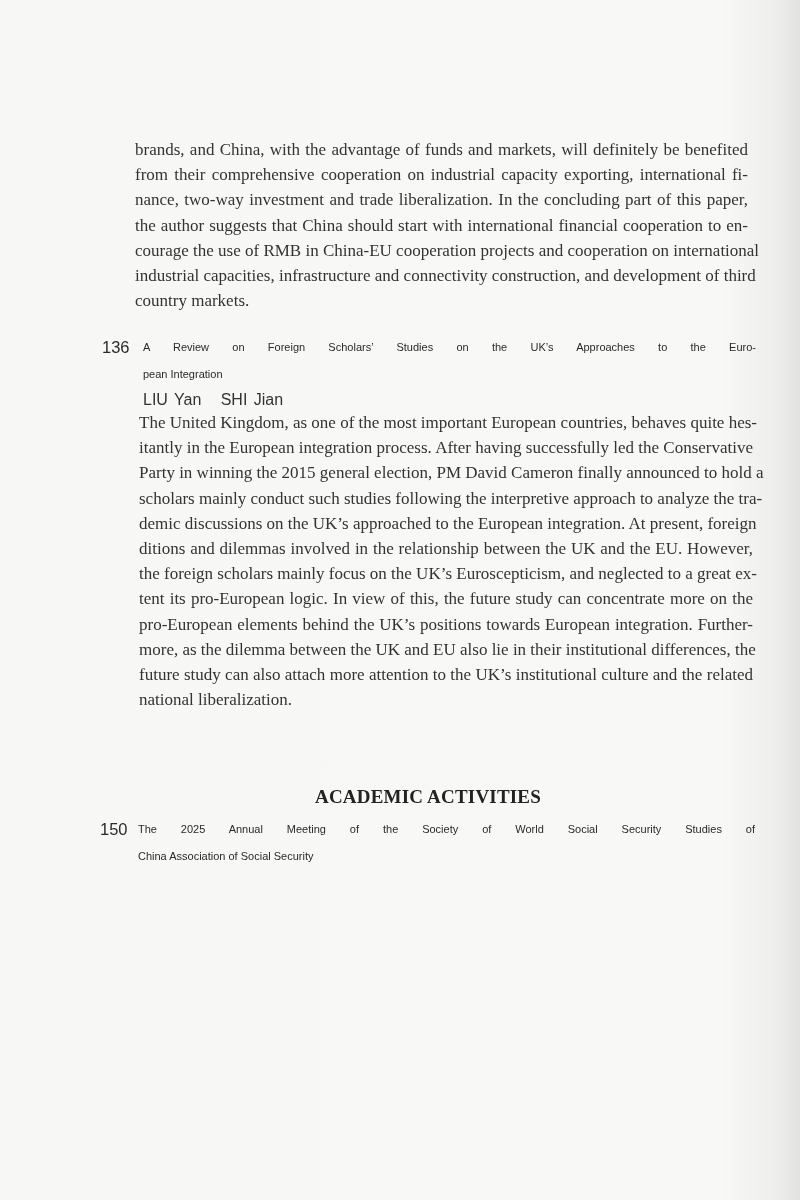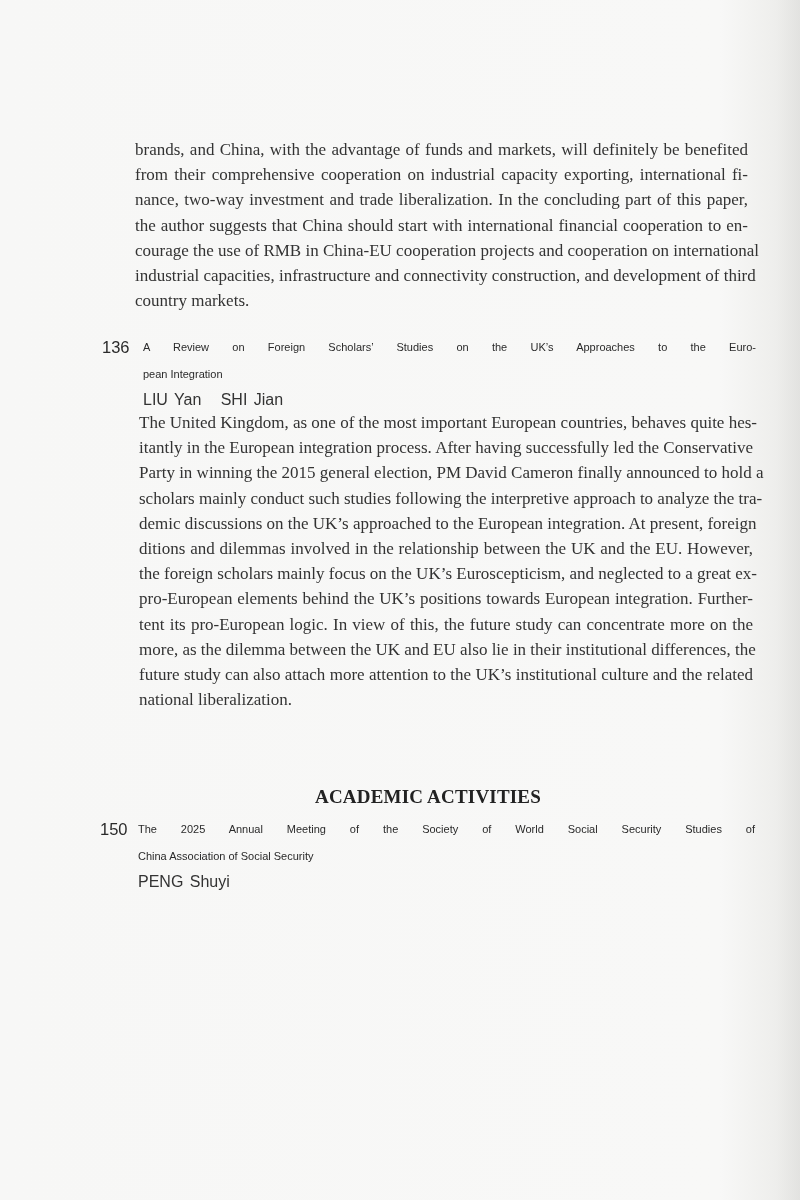--- a/index.html
+++ b/index.html
@@ -58,31 +58,30 @@
   </div>
 
   <div class="abstract" style="left:139px; top:410px; width:614px;">
     <span class="line">The United Kingdom, as one of the most important European countries, behaves quite hes-</span>
     <span class="line">itantly in the European integration process. After having successfully led the Conservative</span>
     <span class="line">Party in winning the 2015 general election, PM David Cameron finally announced to hold a</span>
     <span class="line">scholars mainly conduct such studies following the interpretive approach to analyze the tra-</span>
     <span class="line">demic discussions on the UK’s approached to the European integration. At present, foreign</span>
     <span class="line">ditions and dilemmas involved in the relationship between the UK and the EU. However,</span>
     <span class="line">the foreign scholars mainly focus on the UK’s Euroscepticism, and neglected to a great ex-</span>
+    <span class="line">tent its pro-European logic. In view of this, the future study can concentrate more on the</span>
     <span class="line">pro-European elements behind the UK’s positions towards European integration. Further-</span>
-    <span class="line">tent its pro-European logic. In view of this, the future study can concentrate more on the</span>
     <span class="line">more, as the dilemma between the UK and EU also lie in their institutional differences, the</span>
     <span class="line">future study can also attach more attention to the UK’s institutional culture and the related</span>
     <span class="line last">national liberalization.</span>
   </div>
 
   <div class="section-heading">ACADEMIC ACTIVITIES</div>
 
   <div class="entry" style="left:100px; top:816px; width:655px;">
     <span class="num" style="line-height:26.5px;">150</span>
     <div style="margin-left:38px;">
       <span class="title-line j">The 2025 Annual Meeting of the Society of World Social Security Studies of</span>
       <span class="title-line">China Association of Social Security</span>
-      <span class="authors">PENG Shuyi</span>
     </div>
   </div>
 
 </div>
 
 </body></html>

